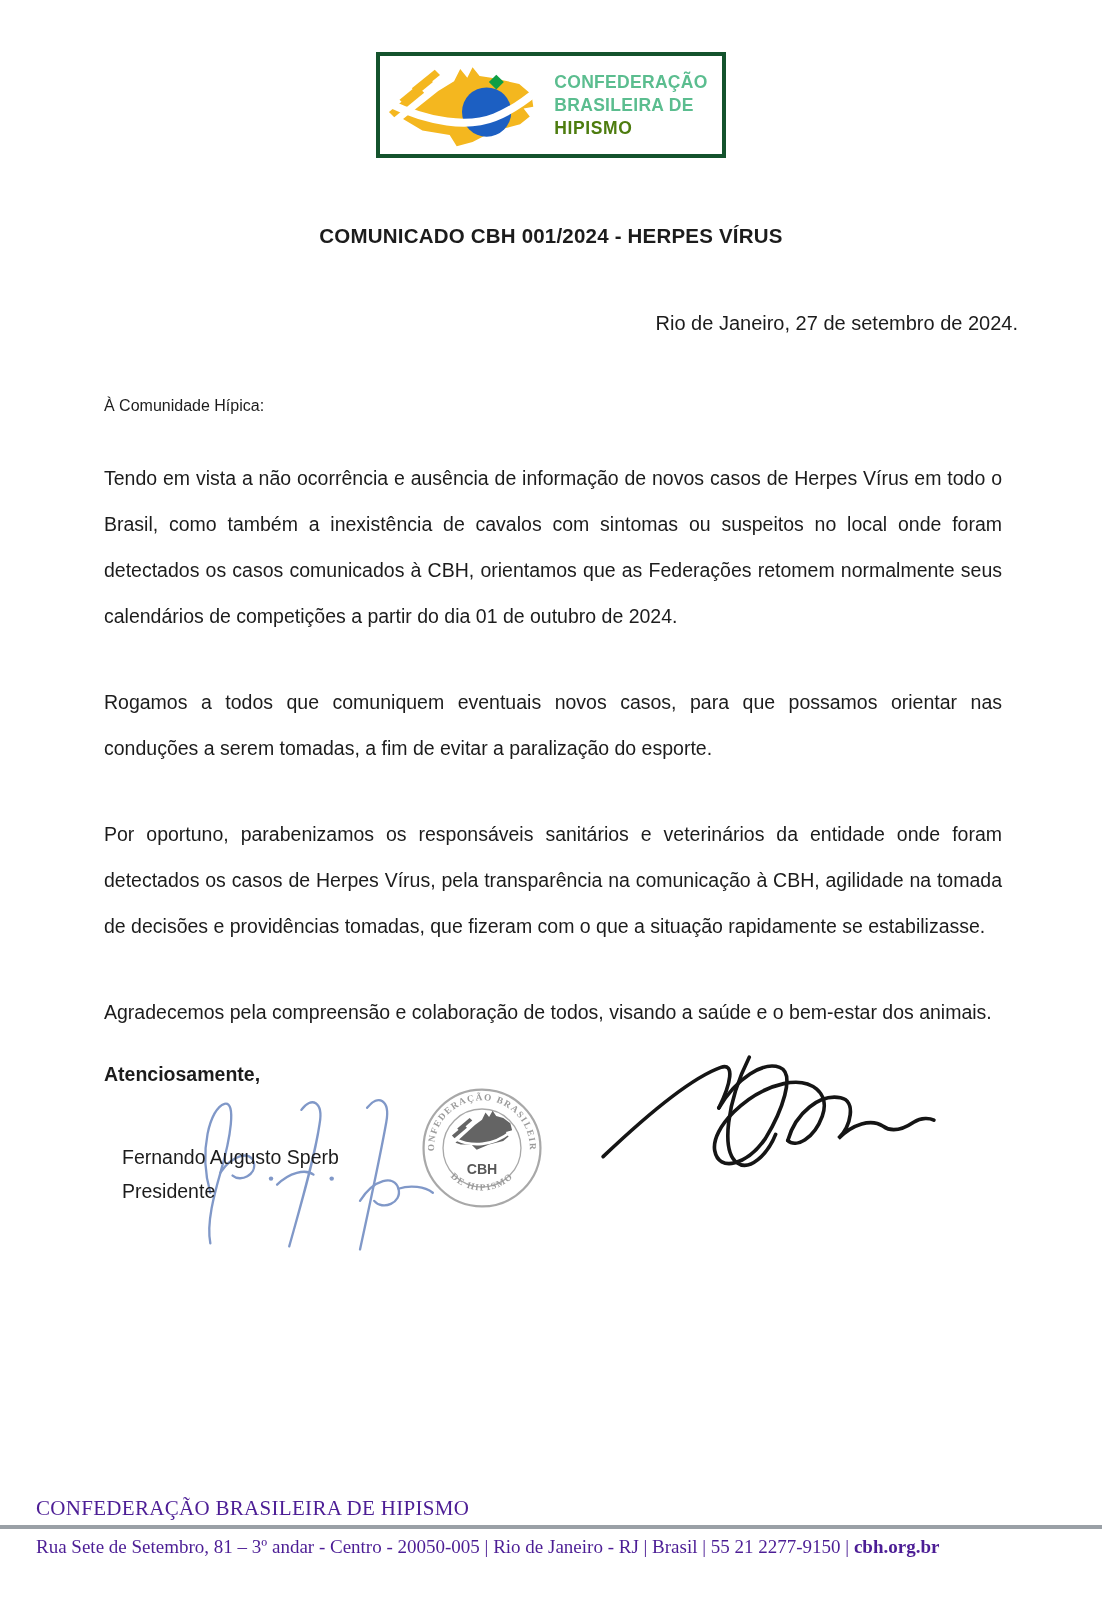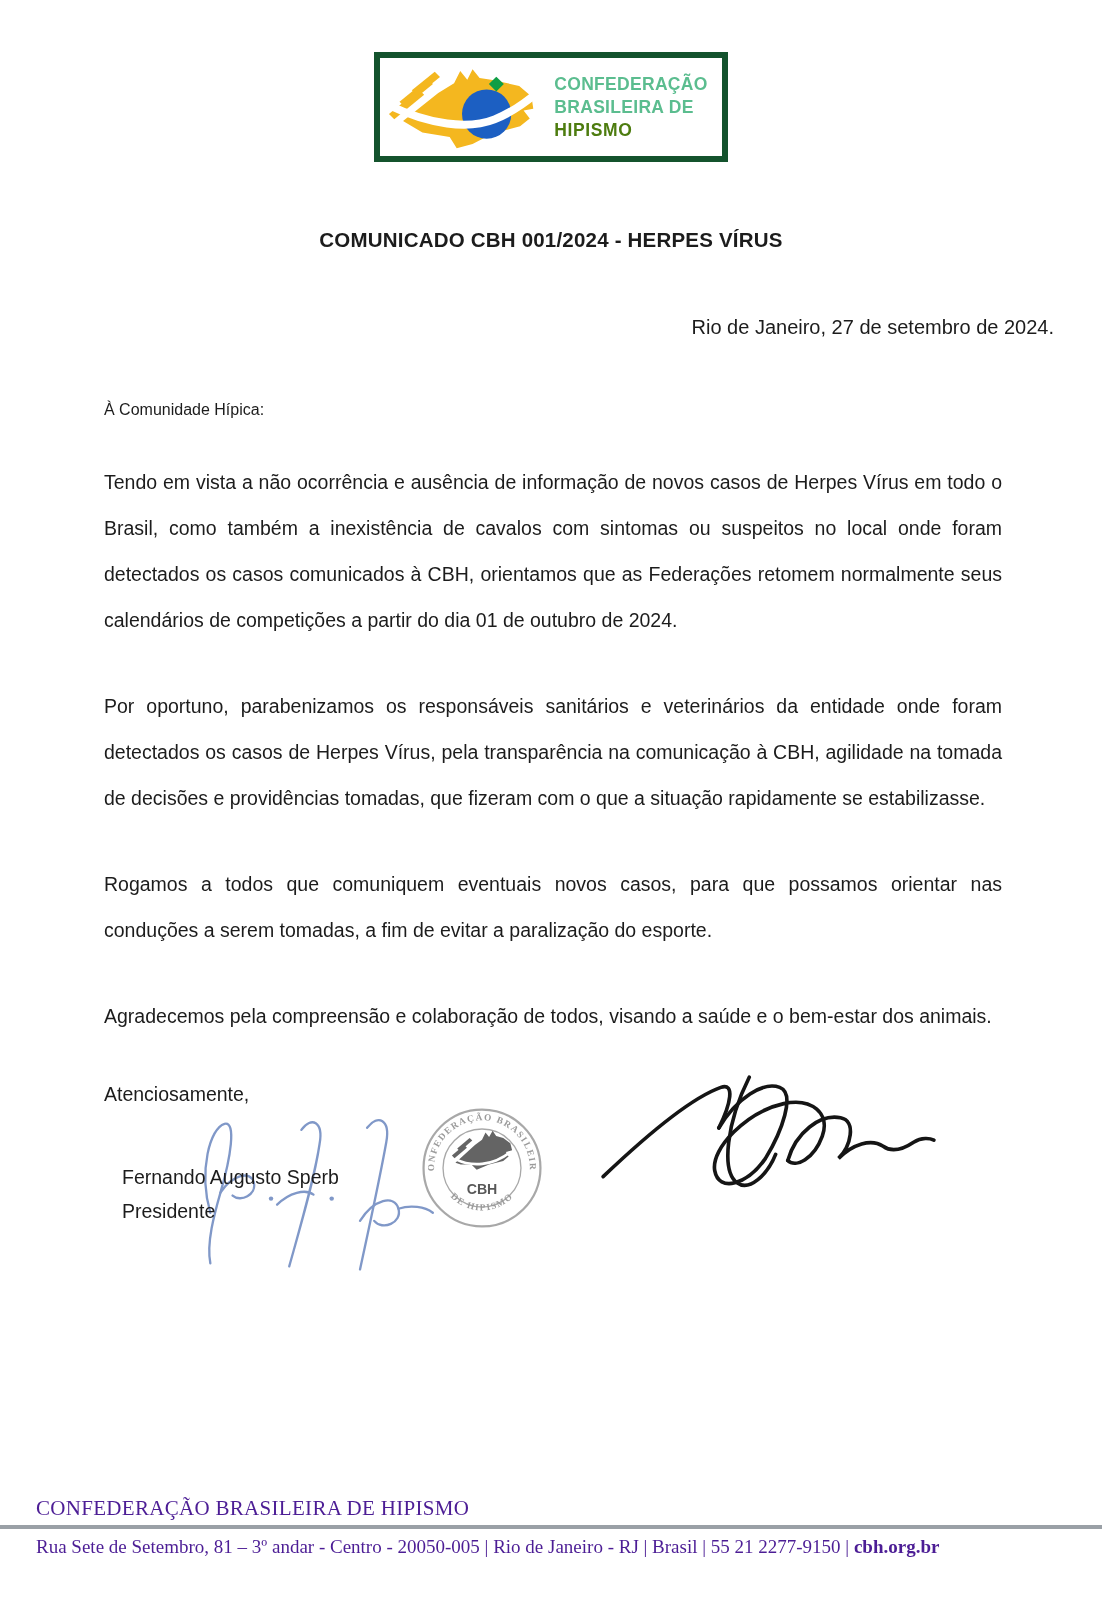--- a/index.html
+++ b/index.html
@@ -12,40 +12,40 @@
     background: #ffffff;
     font-family: "Liberation Sans", sans-serif;
     color: #1c1c1c;
     overflow: hidden;
   }
 
   
   .logo-row { display: flex; justify-content: center; padding-top: 52px; }
   .logo-box {
     display: flex; align-items: center; gap: 16px;
-    border: 6px solid #14532d;
+    border: 4px solid #14532d;
     padding: 5px 14px 5px 6px;
     background: #fff;
   }
   .logo-horse { width: 152px; height: 88px; display: block; }
   .logo-text { font-size: 17.5px; line-height: 23px; color: #5bbd8f; font-weight: 600; letter-spacing: .3px; }
   .logo-text .bold-line { color: #4d7c0f; font-weight: 800; letter-spacing: .6px; }
 
   
   .doc-title { text-align: center; margin-top: 66px; font-size: 20.5px; font-weight: 700; letter-spacing: .2px; }
-  .date-line { text-align: right; padding-right: 48px; margin-top: 64px; font-size: 20px; }
+  .date-line { text-align: right; padding-right: 84px; margin-top: 64px; font-size: 20px; }
   .content { padding: 0 100px 0 104px; }
   .salutation { margin-top: 62px; font-size: 16px; }
   .content p.body-par {
     font-size: 19.5px;
     line-height: 46px;
     text-align: justify;
     margin: 40px 0 0 0;
   }
-  .closing { margin-top: 44px; font-size: 19.5px; }
+  .closing { margin-top: 28px; font-size: 19.5px; font-weight: bold; }
 
   
   .sig-row { position: relative; height: 228px; margin-top: -26px; }
   .sig-svg { position: absolute; pointer-events: none; }
   .sig-blue { left: 180px; top: 18px; width: 268px; height: 180px; }
   .sig-black { left: 595px; top: -12px; width: 345px; height: 124px; }
   .stamp { position: absolute; left: 420px; top: 26px; width: 124px; height: 124px; opacity: .85; }
   .sig-block { position: absolute; text-align: left; font-size: 19.5px; }
   .sig-block-left { left: 122px; top: 86px; width: 366px; }
   .sig-block-right { left: 560px; top: 86px; width: 384px; }
@@ -89,22 +89,22 @@
     </div>
   </div>
 
   <div class="doc-title">COMUNICADO CBH 001/2024 - HERPES VÍRUS</div>
 
   <div class="date-line">Rio de Janeiro, 27 de setembro de 2024.</div>
 
   <div class="content">
     <div class="salutation">À Comunidade Hípica:</div>
     <p class="body-par">Tendo em vista a não ocorrência e ausência de informação de novos casos de Herpes Vírus em todo o Brasil, como também a inexistência de cavalos com sintomas ou suspeitos no local onde foram detectados os casos comunicados à CBH, orientamos que as Federações retomem normalmente seus calendários de competições a partir do dia 01 de outubro de 2024.</p>
+    <p class="body-par">Rogamos a todos que comuniquem eventuais novos casos, para que possamos orientar nas conduções a serem tomadas, a fim de evitar a paralização do esporte.</p>
     <p class="body-par">Por oportuno, parabenizamos os responsáveis sanitários e veterinários da entidade onde foram detectados os casos de Herpes Vírus, pela transparência na comunicação à CBH, agilidade na tomada de decisões e providências tomadas, que fizeram com o que a situação rapidamente se estabilizasse.</p>
-    <p class="body-par">Rogamos a todos que comuniquem eventuais novos casos, para que possamos orientar nas conduções a serem tomadas, a fim de evitar a paralização do esporte.</p>
     <p class="body-par">Agradecemos pela compreensão e colaboração de todos, visando a saúde e o bem-estar dos animais.</p>
     <div class="closing">Atenciosamente,</div>
   </div>
 
   <div class="sig-row">
 
     <svg class="sig-svg sig-blue" viewBox="0 0 265 175" aria-hidden="true">
       <g fill="none" stroke="#8098C8" stroke-width="2.3" stroke-linecap="round">
         <path d="M30,112 C18,70 30,28 44,24 C56,21 50,58 40,92 C34,113 26,142 30,162"></path>
         <path d="M40,92 C52,74 70,70 73,82 C76,94 60,102 52,95"></path>

